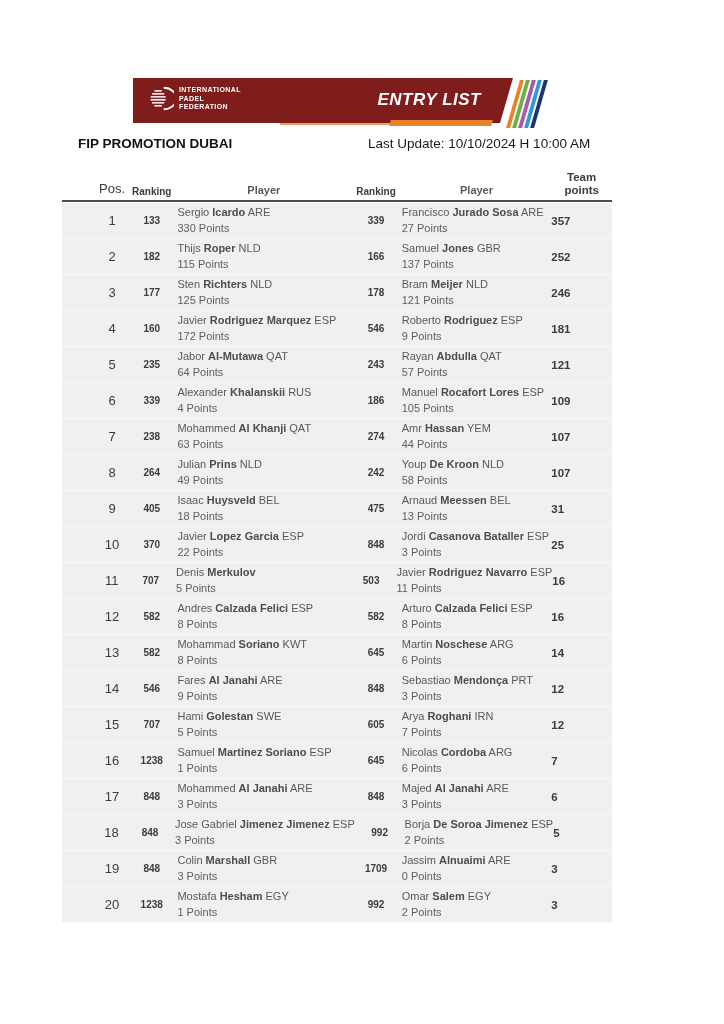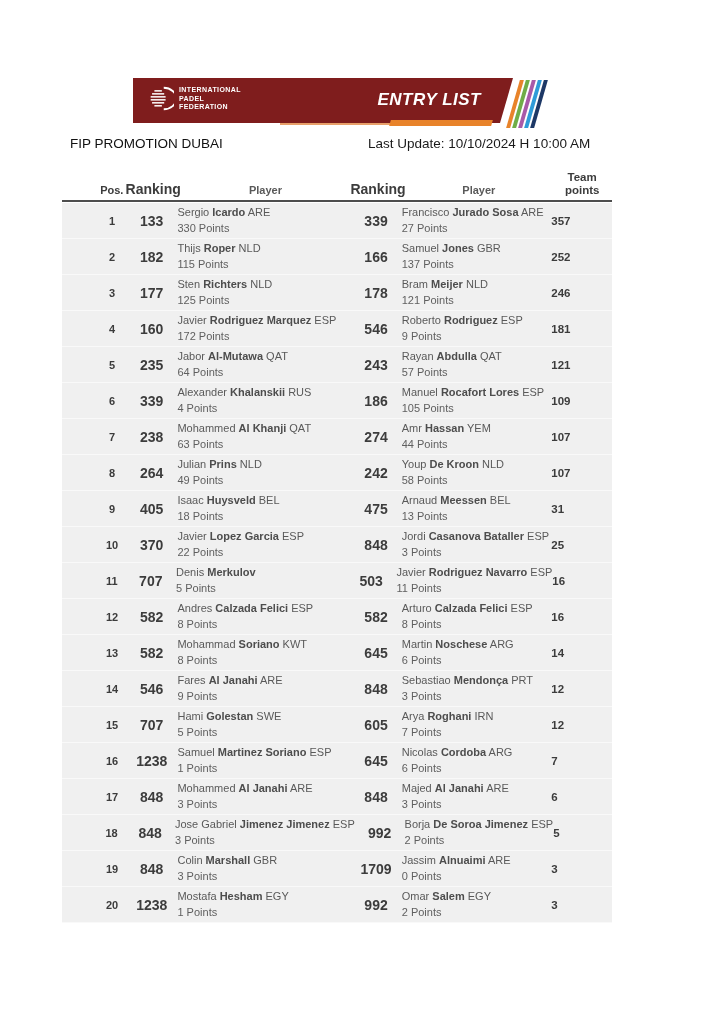--- a/index.html
+++ b/index.html
@@ -24,38 +24,38 @@
     position:absolute; right:32px; top:12px;
     color:#ffffff; font-size:17px; font-weight:bold; font-style:italic; letter-spacing:.5px;
   }
   .stripes { position:absolute; left:388px; top:2px; height:48px; display:flex; gap:2px; transform:skewX(-16deg); }
   .stripe { width:4px; height:100%; }
   .swoosh-thin  { position:absolute; left:155px; top:45px; width:112px; height:2px; background:#e8a06a; }
   .swoosh-thick { position:absolute; left:265px; top:42px; width:102px; height:6px; background:#e8832a; transform:skewX(-16deg); }
 
   
   .title-row { position:absolute; left:62px; top:136px; width:550px; height:18px; }
-  .event-title { position:absolute; left:8px; top:0; font-size:13.5px; font-weight:normal; color:#111111; }
+  .event-title { position:absolute; left:16px; top:0; font-size:13.5px; font-weight:bold; color:#111111; }
   .last-update { position:absolute; left:306px; top:0; font-size:13.5px; color:#1a1a1a; }
 
   
   .thead {
     position:absolute; left:62px; top:168px; width:550px; height:34px;
     display:flex; align-items:flex-end; padding-bottom:3px;
     border-bottom:2px solid #4d4d4d;
     font-size:11.5px; font-weight:bold; color:#3c3c3c;
   }
   .thead .hc { text-align:center; line-height:1.15; }
   .tbody { position:absolute; left:62px; top:203px; width:550px; }
   .row {
     display:flex; align-items:center; height:36px;
     background:#f0f0f0; border-bottom:1px solid #f9f9f9;
   }
-  .c-pos    { width:30px;  text-align:center; font-size:11px; font-weight:bold; color:#3c3c3c;margin-left:36px; }
-  .c-rank   { width:55px;  text-align:center; font-size:14px; font-weight:bold; color:#3c3c3c; }
+  .c-pos    { width:30px;  text-align:center; font-size:13px; font-weight:normal; color:#3c3c3c;margin-left:36px; }
+  .c-rank   { width:55px;  text-align:center; font-size:10px; font-weight:bold; color:#3c3c3c; }
   .c-player { width:185px; font-size:11px; color:#595959; line-height:1.45; }
   .c-player2{ width:160px; }
   .c-team   { width:65px;  text-align:left; font-size:11.5px; font-weight:bold; color:#3c3c3c; }
   .pname { white-space:nowrap; }
   .fam { font-weight:bold; color:#4d4d4d; }
   .ppoints { font-size:11px; color:#5f5f5f; }
 </style>
 </head>
 <body>
 

